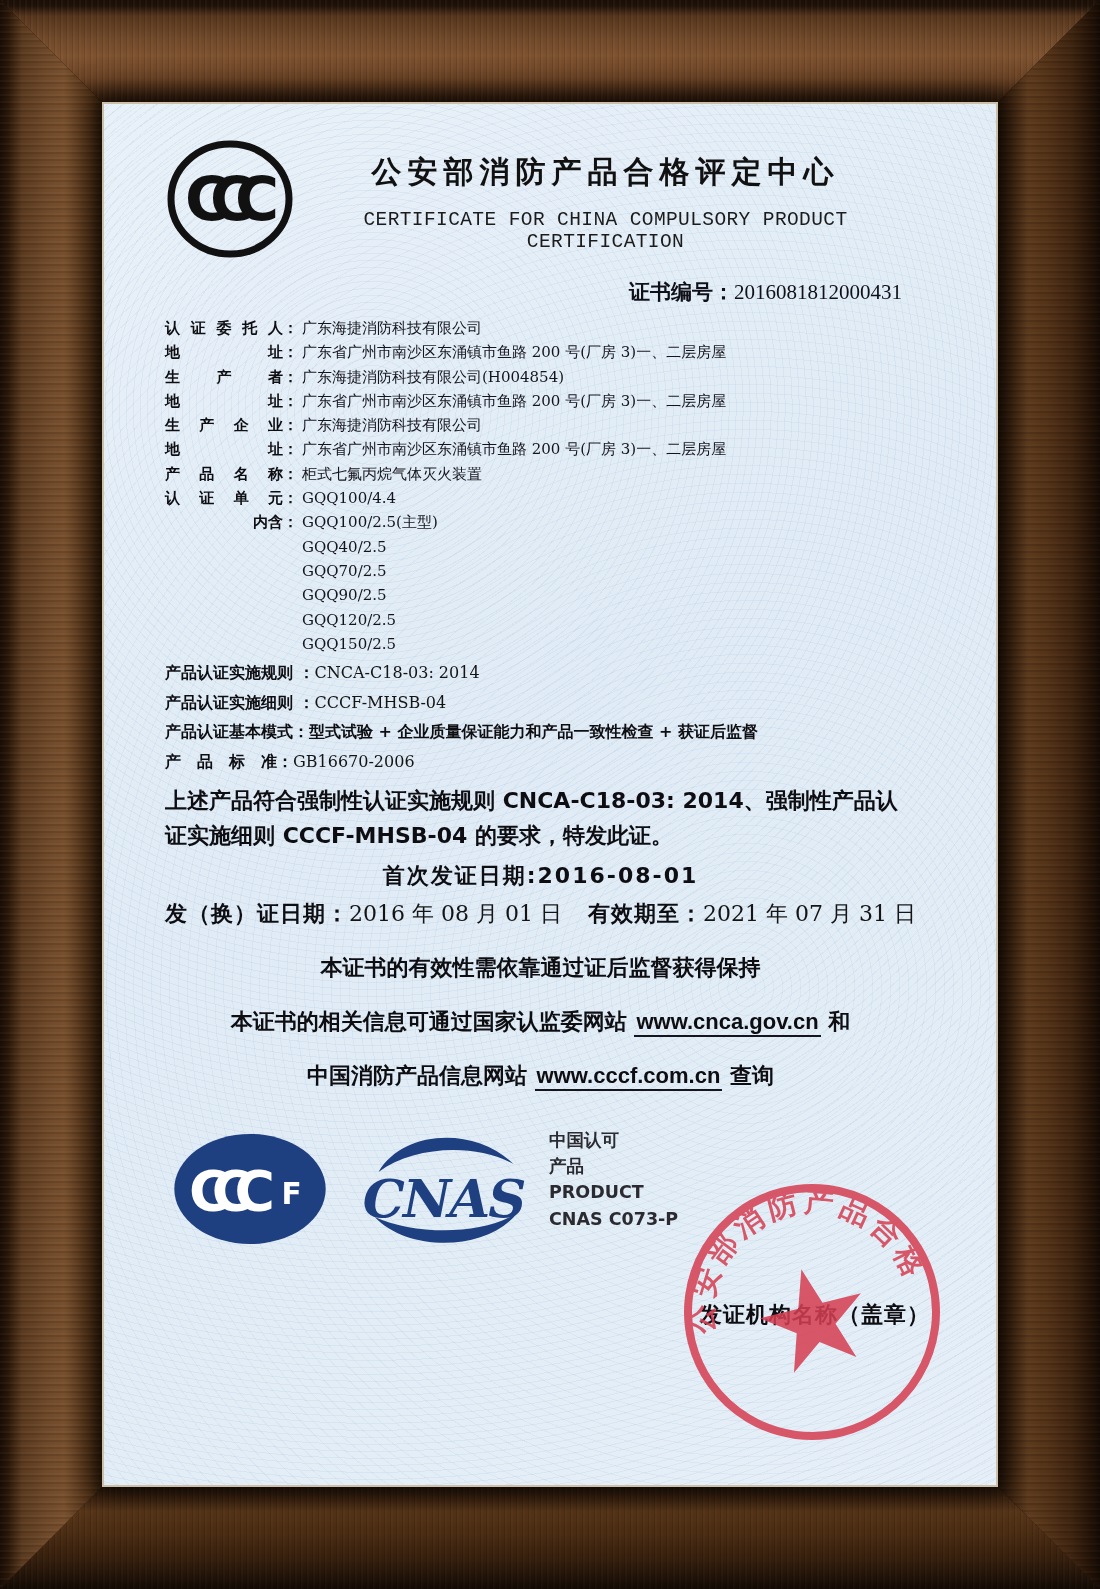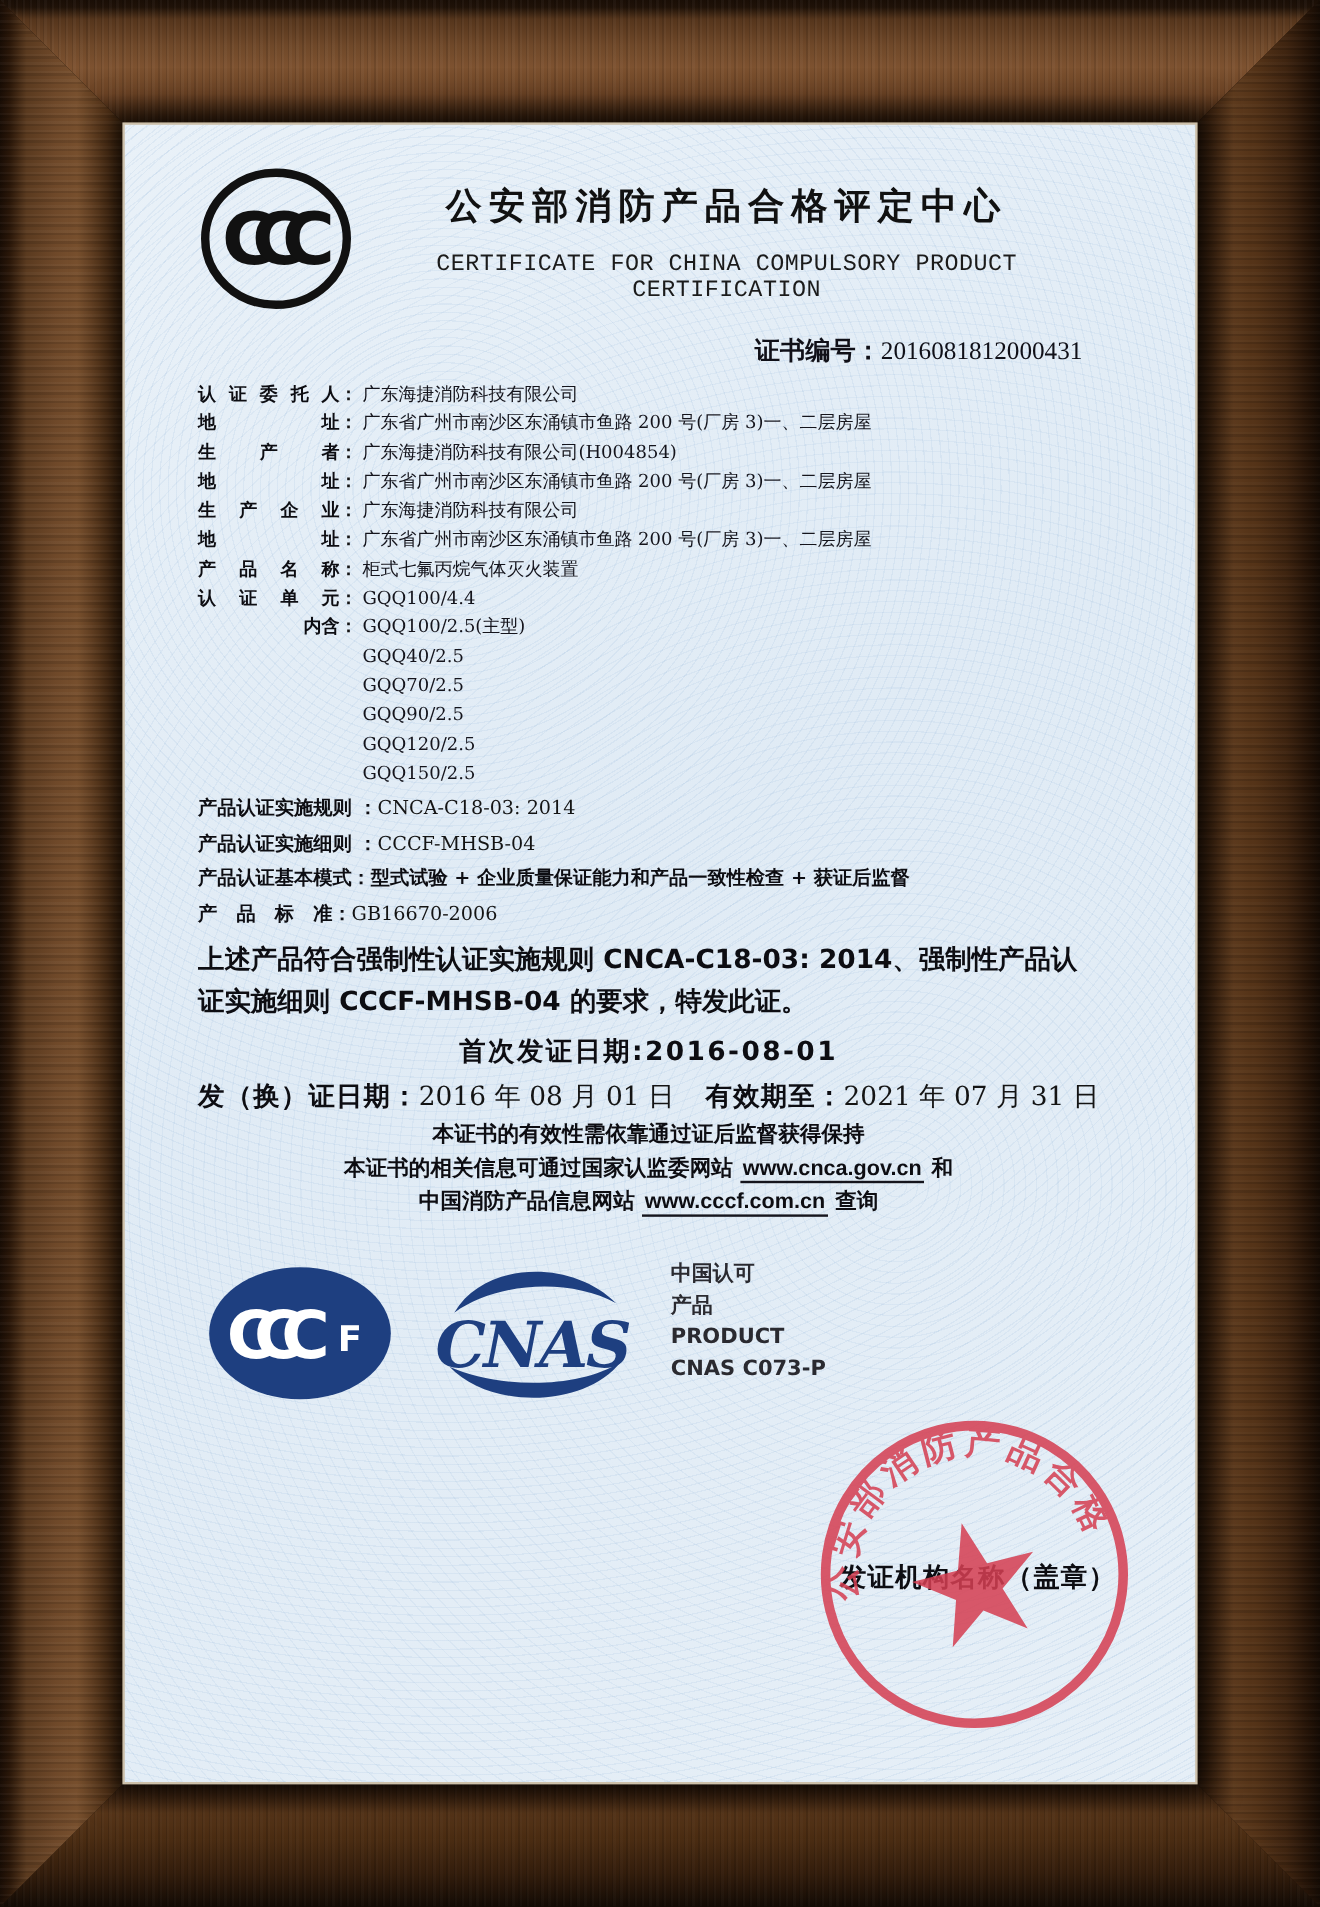--- a/index.html
+++ b/index.html
@@ -76,27 +76,27 @@
   .rules{margin-top:4px;}
   .rrow{font-size:16px;line-height:1.6;margin-top:4px;}
   .rlbl{font-weight:bold;color:#0d0d12;}
   .rval{font-family:"DejaVu Serif","Liberation Serif",serif;}
   .statement{font-size:22px;font-weight:bold;line-height:1.6;margin-top:8px;color:#0d0d12;}
   .first-issue{text-align:center;font-size:22px;font-weight:bold;letter-spacing:2px;margin-top:8px;color:#0d0d12;}
   .dates{font-size:22px;margin-top:8px;}
   .dates .rlbl{letter-spacing:1px;}
   .dates .gap{display:inline-block;width:26px;}
   
-  .notice{text-align:center;font-size:18px;font-weight:bold;margin-top:4px;color:#0d0d12;}
+  .notice{text-align:center;font-size:22px;font-weight:bold;margin-top:24px;color:#0d0d12;}
   .notice .url{font-family:"Liberation Sans",sans-serif;border-bottom:2px solid #15151d;padding:0 2px 1px;}
   
   .logorow{display:flex;align-items:flex-start;margin-top:30px;margin-left:6px;}
   .cccf-mark{width:158px;flex:0 0 158px;margin-top:10px;}
   .cnas-mark{width:176px;flex:0 0 176px;margin-left:28px;}
-  .accredit{margin-left:26px;font-size:17.5px;line-height:1.5;color:#2a2a30;margin-top:6px;font-weight:bold;}
+  .accredit{margin-left:16px;font-size:17.5px;line-height:1.5;color:#2a2a30;margin-top:6px;font-weight:bold;}
   .accredit .en{font-weight:bold;}
   .issuer{
     position:absolute;left:596px;top:1196px;z-index:1;
     font-size:22px;font-weight:bold;letter-spacing:1px;color:#0d0d12;white-space:nowrap;
   }
   .seal{
     position:absolute;left:572px;top:1072px;width:272px;height:272px;z-index:2;
     transform:rotate(-14deg);opacity:.86;pointer-events:none;
   }
 </style>

